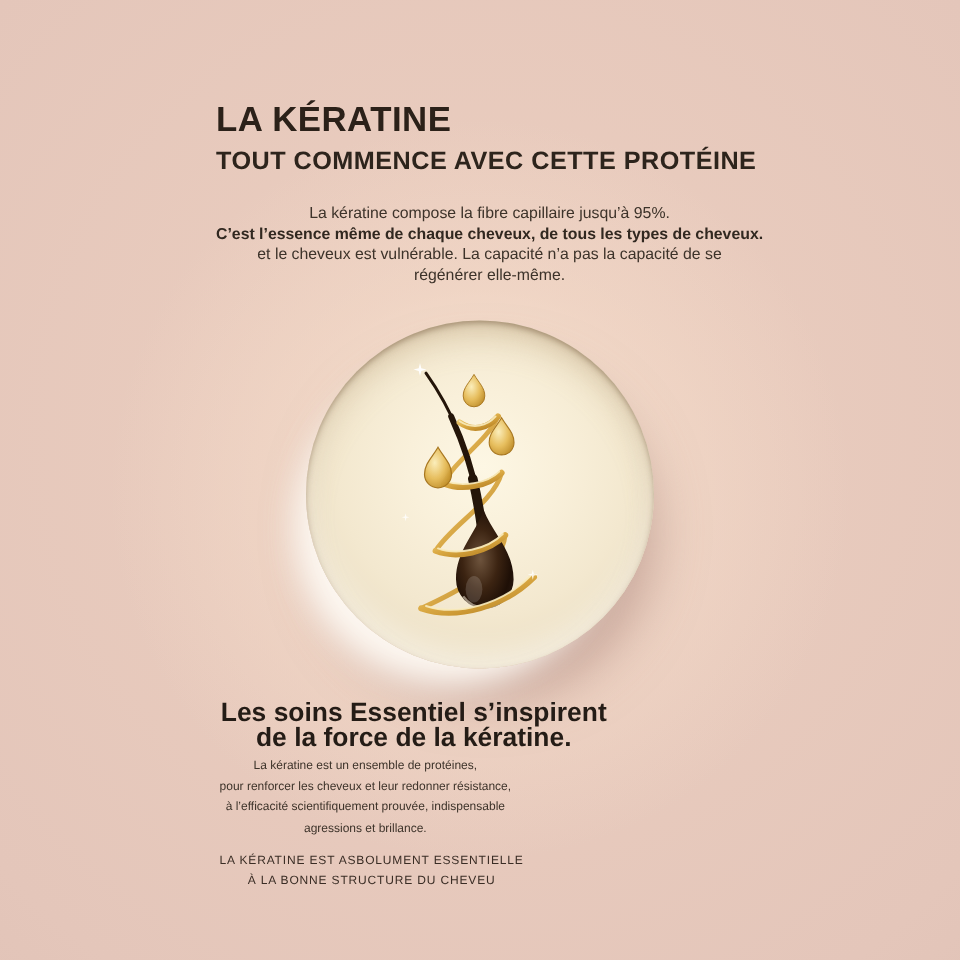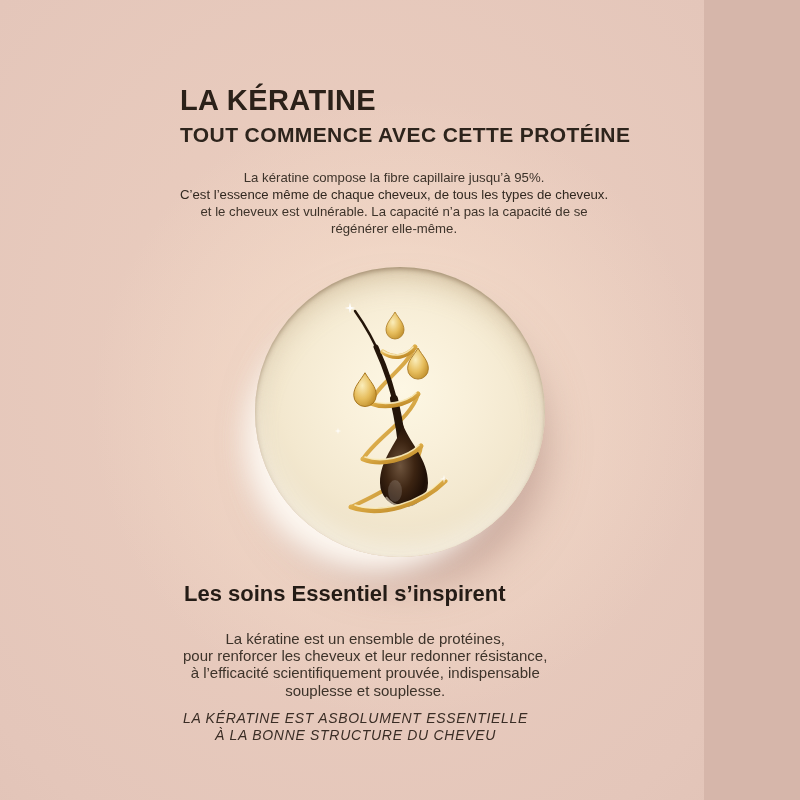--- a/index.html
+++ b/index.html
@@ -1,55 +1,55 @@
 <!DOCTYPE html>
 <html><head>
 <meta charset="utf-8">
 <style>
   html,body{margin:0;padding:0;background:#d6b6aa;}
   .canvas{
-    position:relative;width:704px;height:800px;overflow:hidden;
+    position:relative;width:800px;height:800px;overflow:hidden;
     font-family:"Liberation Sans","DejaVu Sans",sans-serif;
     background:
       radial-gradient(circle 310px at 400px 408px, rgba(255,241,221,0.85) 0%, rgba(247,224,205,0.40) 55%, rgba(240,212,194,0) 100%),
       radial-gradient(140% 140% at 50% 45%, #eccfc0 0%, #e4c6ba 48%, #dbbdb1 78%, #d5b4a8 100%);
   }
   .abs{position:absolute;}
   h1,h2,h3,p{margin:0;}
   .title{
     left:180px;top:84px;font-size:29px;font-weight:bold;color:#2b2119;letter-spacing:0.4px;
   }
   .subtitle{
     left:180px;top:123px;font-size:21px;font-weight:bold;color:#2d241c;letter-spacing:0.4px;
   }
   .intro{
     left:180px;top:169px;font-size:13.2px;line-height:17px;color:#3d332a;
   }
   .ln{display:block;white-space:nowrap;text-align:center;}
-  .bold{font-weight:normal;color:#312820;}
+  .bold{font-weight:bold;color:#312820;}
   .dish{
     left:255px;top:267px;width:290px;height:290px;border-radius:50%;
     background:radial-gradient(circle at 51% 42%, #fdf7e4 0%, #f9f0da 28%, #f3e8cf 55%, #ebdec2 78%, #e6d7b8 92%, #ecdfc6 100%);
     box-shadow:
       inset 0 3px 5px -1px rgba(105,80,52,0.50),
       inset 0 18px 30px -10px rgba(175,145,105,0.45),
       inset 0 -12px 24px rgba(255,255,255,0.50),
       inset -6px 0 14px rgba(230,215,185,0.40),
       -24px 28px 26px -12px rgba(255,251,244,0.95),
       4px 30px 42px -4px rgba(156,114,105,0.50);
   }
   .dish svg{display:block;width:290px;height:290px;}
   .benefits-heading{
     left:184px;top:583px;font-size:22px;font-weight:bold;line-height:21px;color:#241c16;
   }
   .benefits-body{
-    left:183px;top:630px;font-size:15px;line-height:17.2px;color:#3d332a;
+    left:183px;top:630px;font-size:10px;line-height:17.2px;color:#3d332a;
   }
   .claim{
-    left:183px;top:710px;font-size:14px;line-height:16.5px;letter-spacing:0.7px;color:#3a2d25;font-style:italic;
+    left:183px;top:710px;font-size:10px;line-height:16.5px;letter-spacing:0.7px;color:#3a2d25;
   }
 </style>
 </head>
 <body>
 
 <div class="canvas">
 
   <h1 class="abs title">LA KÉRATINE</h1>
   <h2 class="abs subtitle">TOUT COMMENCE AVEC CETTE PROTÉINE</h2>
 
@@ -127,27 +127,28 @@
       <g fill="#ffffff">
         <use href="#spark" transform="translate(95,41) scale(0.9)" opacity="0.95"></use>
         <use href="#spark" transform="translate(189,212) scale(0.7)" opacity="0.85"></use>
         <use href="#spark" transform="translate(83,164) scale(0.55)" opacity="0.8"></use>
       </g>
     </svg>
   </div>
 
   <h3 class="abs benefits-heading">
     <span class="ln">Les soins Essentiel s’inspirent</span>
+    <span class="ln">de la force de la kératine.</span>
   </h3>
 
   <p class="abs benefits-body">
     <span class="ln">La kératine est un ensemble de protéines,</span>
     <span class="ln">pour renforcer les cheveux et leur redonner résistance,</span>
     <span class="ln">à l’efficacité scientifiquement prouvée, indispensable</span>
-    <span class="ln">souplesse et souplesse.</span>
+    <span class="ln">agressions et brillance.</span>
   </p>
 
   <p class="abs claim">
     <span class="ln">LA KÉRATINE EST ASBOLUMENT ESSENTIELLE</span>
     <span class="ln">À LA BONNE STRUCTURE DU CHEVEU</span>
   </p>
 
 </div>
 
 </body></html>

